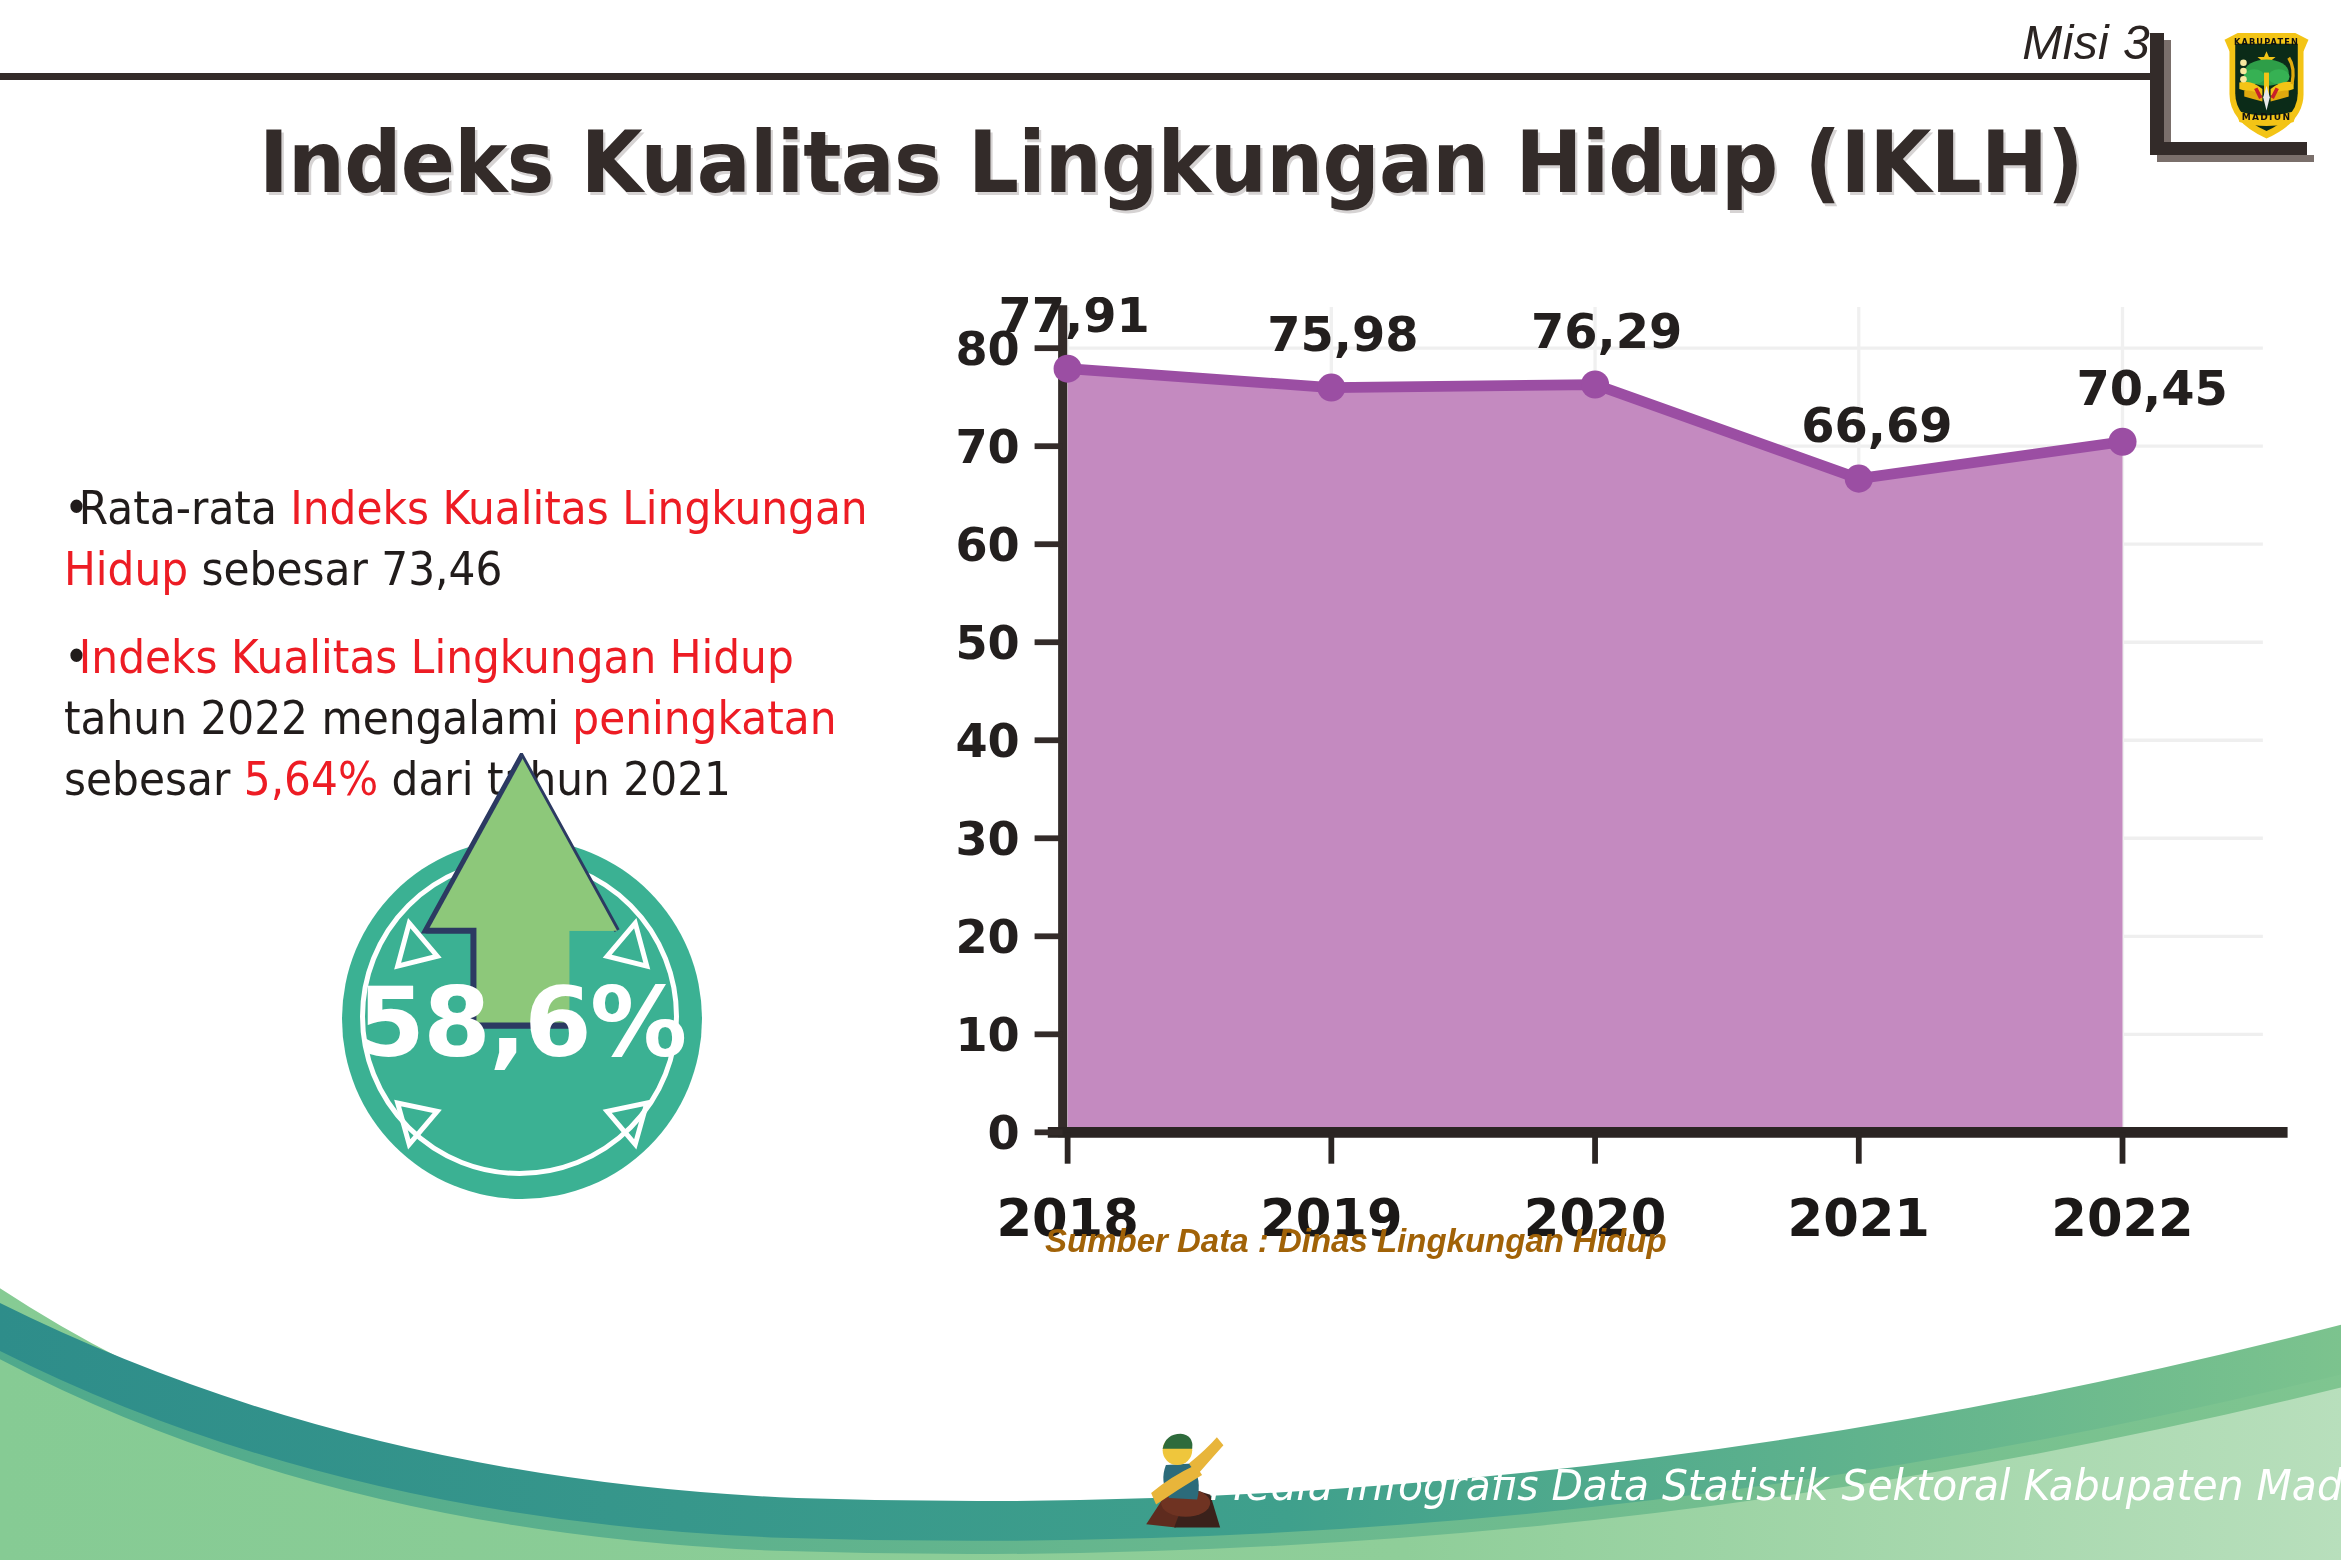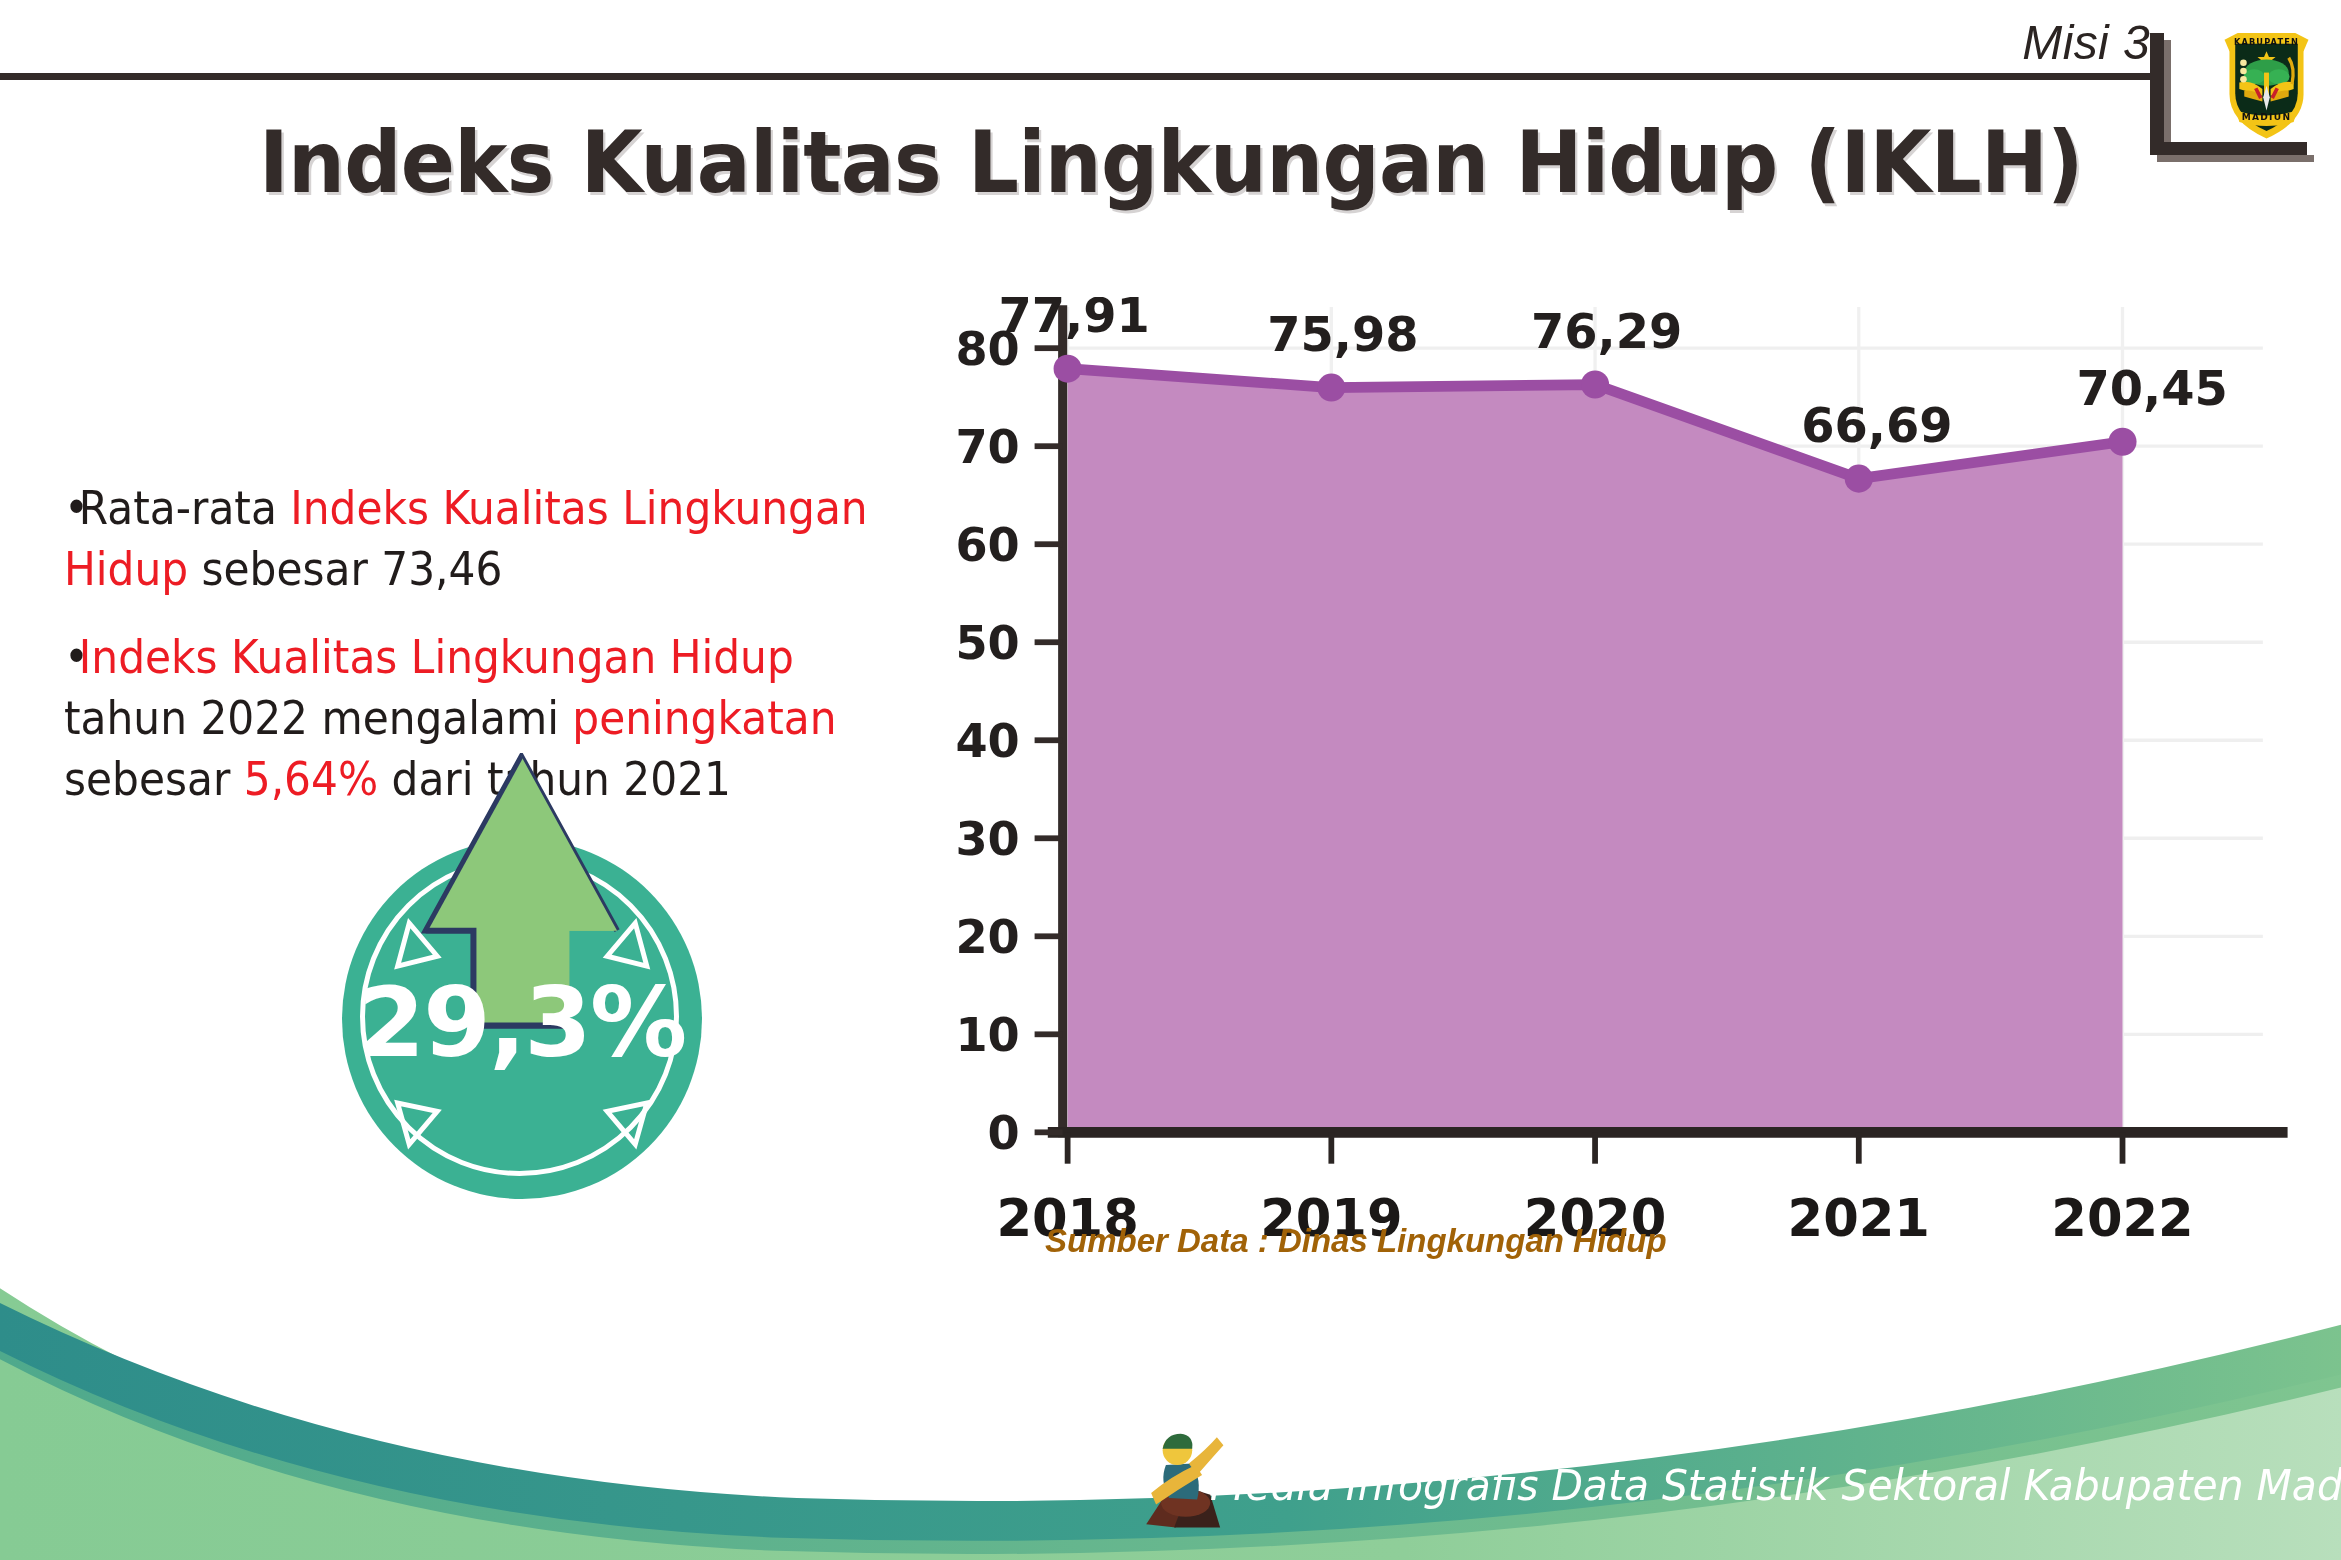--- a/index.html
+++ b/index.html
@@ -136,21 +136,21 @@
     <polyline points="116,215 174,215 174,330 290,330" fill="none" stroke="#2C3A62" stroke-width="7"></polyline>
     <line x1="116" y1="215" x2="232" y2="4" stroke="#2C3A62" stroke-width="5"></line>
 
     <g fill="none" stroke="#fff" stroke-width="6">
       <polygon points="96,206 130,246 82,258"></polygon>
       <polygon points="370,206 336,246 384,258"></polygon>
       <polygon points="96,474 130,434 82,424"></polygon>
       <polygon points="370,474 336,434 384,424"></polygon>
     </g>
   </svg>
-  <div id="badge-value" style="color: rgb(255, 255, 255);">29,3%</div>
+  <div id="badge-value" style="color: rgb(255, 255, 255);">58,6%</div>
 </div>
 
 <div id="chart">
   <svg width="1338" height="974" viewBox="0 0 1620 1180">
     <g id="gridlines">
         <line x1="142" y1="1012" x2="1590" y2="1012" stroke="#EFEFEF" stroke-width="4"></line>
         <line x1="142" y1="893.25" x2="1590" y2="893.25" stroke="#EFEFEF" stroke-width="4"></line>
         <line x1="142" y1="774.5" x2="1590" y2="774.5" stroke="#EFEFEF" stroke-width="4"></line>
         <line x1="142" y1="655.75" x2="1590" y2="655.75" stroke="#EFEFEF" stroke-width="4"></line>
         <line x1="142" y1="537" x2="1590" y2="537" stroke="#EFEFEF" stroke-width="4"></line>

